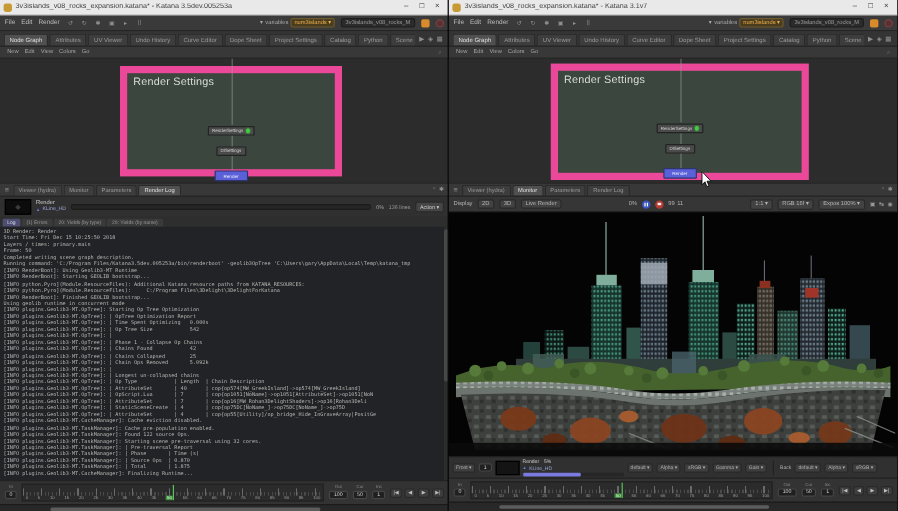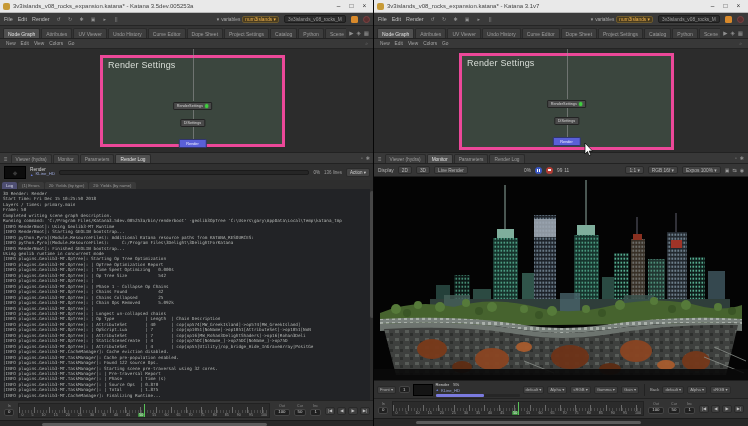--- a/index.html
+++ b/index.html
@@ -35,21 +35,21 @@
   .tab.active { background:#505050; color:#e0e0e0; }
   .tabstrip-icons { display:flex; gap:3px; color:#8f8f8f; font-size:5.5px; padding:0 2px 2px 3px; }
 
   
   .ngmenu { height:10px; background:#383838; display:flex; gap:6px; align-items:center; padding:0 6px; font-size:4.8px; color:#a5a5a5; border-bottom:1px solid #242424; }
   .ngmenu .spacer { flex:1; }
   .ngmenu .pin { color:#777; font-size:5px; }
 
   
   .nodegraph { height:103px; background:#2c2c2c; position:relative; overflow:hidden; }
-  .backdrop { position:absolute; background:#3b463e; border:3px solid #ec4899; }
+  .backdrop { position:absolute; background:#3b463e; border:6px solid #ec4899; }
   #win-left .backdrop { left:100px; top:6px; width:185px; height:92px; }
   #win-right .backdrop { left:85px; top:4px; width:215px; height:97px; }
   .backdrop-title { font-size:9px; color:#d9ded8; padding:2px 5px; letter-spacing:0.2px; }
   .wire { position:absolute; width:1px; background:#9a9a9a; opacity:0.55; left:50%; }
   .wire.w0 { top:-60px; height:103px; } .wire.w1 { top:52px; height:10px; } .wire.w2 { top:68px; height:14px; }
   .node { position:absolute; left:50%; transform:translateX(-50%); background:#4a4a4a; border:1px solid #232323; color:#d2d2d2; font-size:3.8px; padding:1px 3px; border-radius:1px; display:flex; align-items:center; gap:2px; white-space:nowrap; }
   .node .indot { width:3.5px; height:3.5px; background:#3fd03f; border-radius:50%; box-shadow:0 0 2px #3fd03f; }
   .node.n1 { top:44px; } .node.n2 { top:61px; } 
   .node.n3 { top:81px; background:#5a60d8; color:#eef; padding:1.5px 7px; border-color:#30346e; }
 

